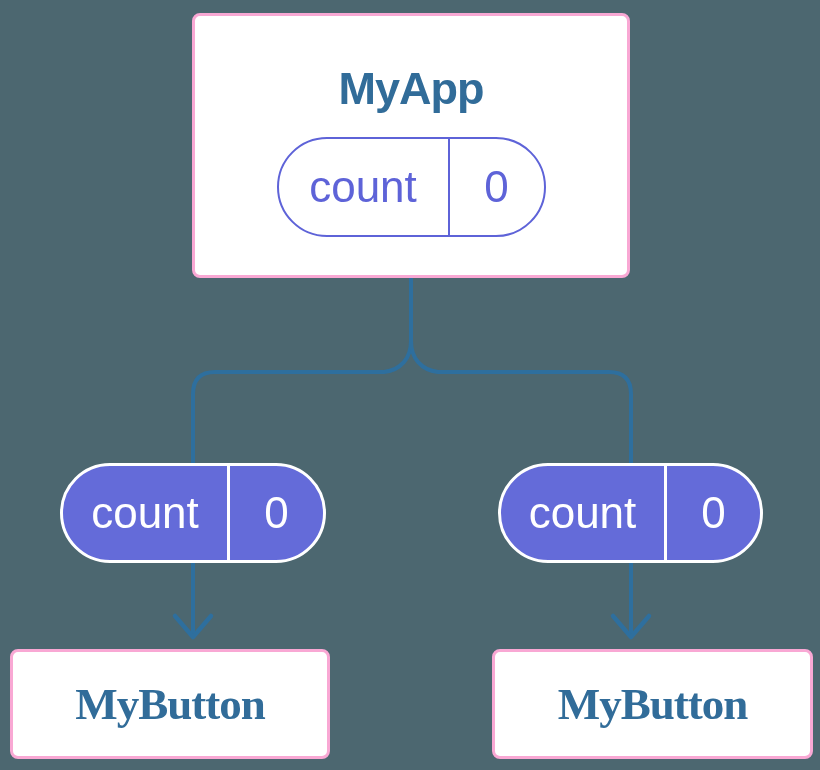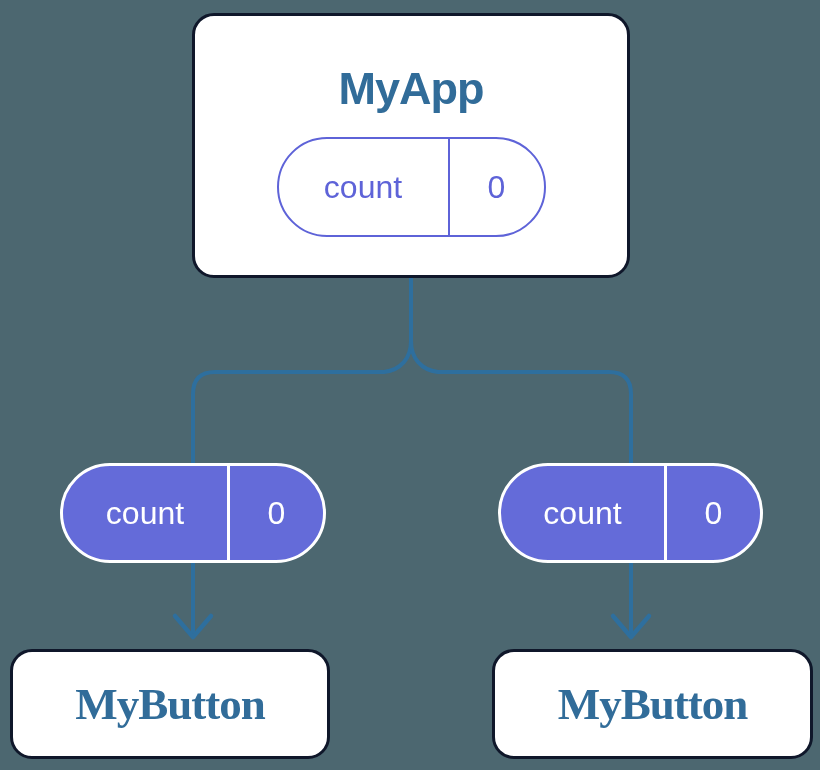--- a/index.html
+++ b/index.html
@@ -16,22 +16,22 @@
     overflow: hidden;
   }
   svg.connectors {
     position: absolute;
     left: 0; top: 0;
     width: 820px; height: 770px;
   }
   .card {
     position: absolute;
     background: #FFFFFF;
-    border: 3px solid #0f172a;
-    border-radius: 22px;
+    border: 3px solid #f9a8d4;
+    border-radius: 8px;
     box-sizing: border-box;
     display: flex;
     flex-direction: column;
     align-items: center;
   }
   .root-card { left: 192px; top: 13px; width: 438px; height: 265px; }
   .card-title {
     margin: 0;
     font-size: 45px;
     font-weight: bold;
@@ -44,21 +44,21 @@
     display: flex;
     align-items: stretch;
     box-sizing: border-box;
     border-radius: 52px;
     overflow: hidden;
   }
   .pill .cell {
     display: flex;
     align-items: center;
     justify-content: center;
-    font-size: 32px;
+    font-size: 44px;
     line-height: 1;
   }
   .pill .cell.name { flex: 1; }
   .pill-outline {
     margin-top: 26px;
     width: 269px;
     height: 100px;
     background: #FFFFFF;
     border: 2.5px solid #5E63D8;
     color: #5E63D8;

